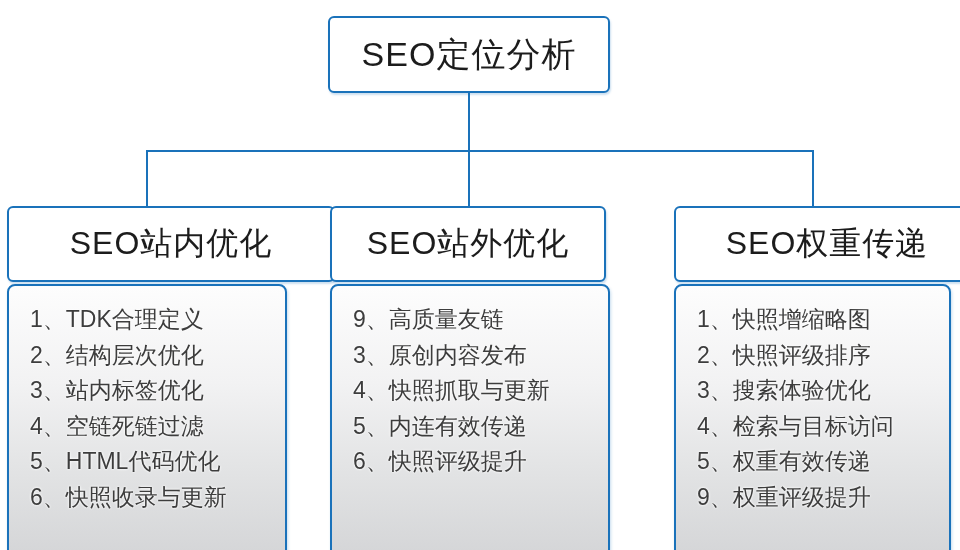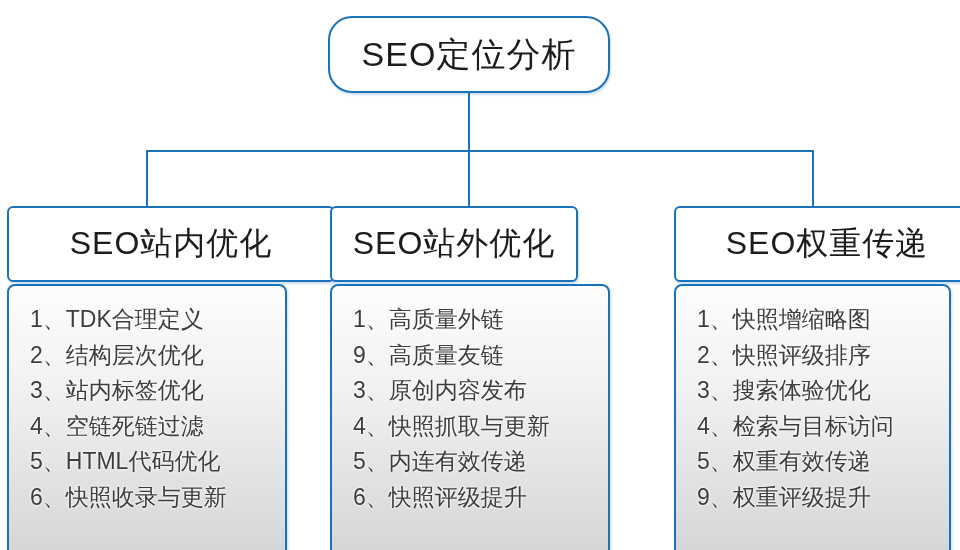--- a/index.html
+++ b/index.html
@@ -28,28 +28,28 @@
     background: #ffffff;
     border: 2px solid #1a72ba;
     border-radius: 6px;
     display: flex;
     align-items: center;
     justify-content: center;
     box-shadow: 1px 2px 2px rgba(26, 114, 186, 0.22);
   }
   .root-box {
     left: 328px; top: 16px; width: 282px; height: 77px;
-    font-size: 34px; color: #1c1c1c; letter-spacing: 1px; border-radius: 24px;
+    font-size: 34px; color: #1c1c1c; letter-spacing: 1px;
   }
   .header-box {
     top: 206px; height: 76px;
     font-size: 32px; color: #1c1c1c; letter-spacing: 1px;
   }
   .header-left  { left: 7px;   width: 328px; }
-  .header-mid   { left: 330px; width: 248px; }
+  .header-mid   { left: 330px; width: 276px; }
   .header-right { left: 674px; width: 306px; }
   .list-box {
     position: absolute;
     top: 284px; height: 282px;
     border: 2px solid #1a72ba;
     border-radius: 8px;
     background: linear-gradient(180deg, #fdfdfd 0%, #f2f2f3 35%, #e3e4e5 65%, #d3d4d6 100%);
     box-shadow: 1px 2px 3px rgba(26, 114, 186, 0.25);
     padding: 16px 8px 8px 21px;
   }
@@ -88,21 +88,20 @@
     <div class="list-item">3、站内标签优化</div>
     <div class="list-item">4、空链死链过滤</div>
     <div class="list-item">5、HTML代码优化</div>
     <div class="list-item">6、快照收录与更新</div>
   </div>
 
   <div class="box header-box header-mid">
     <span>SEO站外优化</span>
   </div>
   <div class="list-box list-mid">
-    <div class="list-item">1、高质量外链</div>
     <div class="list-item">9、高质量友链</div>
     <div class="list-item">3、原创内容发布</div>
     <div class="list-item">4、快照抓取与更新</div>
     <div class="list-item">5、内连有效传递</div>
     <div class="list-item">6、快照评级提升</div>
   </div>
 
   <div class="box header-box header-right">
     <span>SEO权重传递</span>
   </div>

